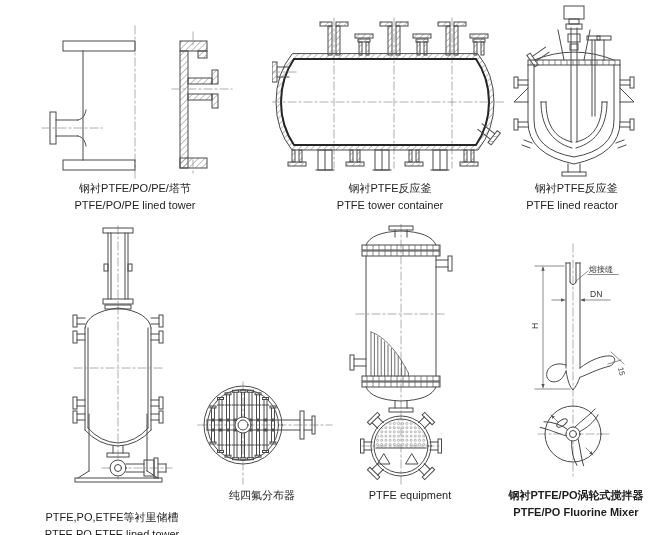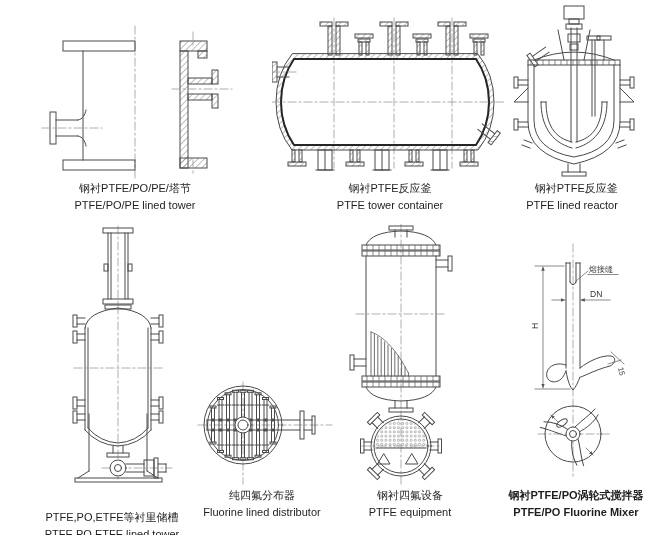--- a/index.html
+++ b/index.html
@@ -514,24 +514,22 @@
   <div class="caption" style="left:572px;top:180px;text-align:right;">
     <div>钢衬PTFE反应釜</div>
     <div>PTFE lined reactor</div>
   </div>
   <div class="caption" style="left:112px;top:487px;margin-top:22px;">
     <div>PTFE,PO,ETFE等衬里储槽</div>
     <div>PTFE,PO,ETFE lined tower</div>
   </div>
   <div class="caption" style="left:262px;top:487px;">
     <div>纯四氟分布器</div>
-    <div>Fluorine lined distributor</div>
   </div>
   <div class="caption" style="left:410px;top:487px;">
-    <div>钢衬四氟设备</div>
     <div>PTFE equipment</div>
   </div>
   <div class="caption" style="left:576px;top:487px;font-weight:bold;">
     <div>钢衬PTFE/PO涡轮式搅拌器</div>
     <div>PTFE/PO Fluorine Mixer</div>
   </div>
 
 </div>
 
 </body></html>

